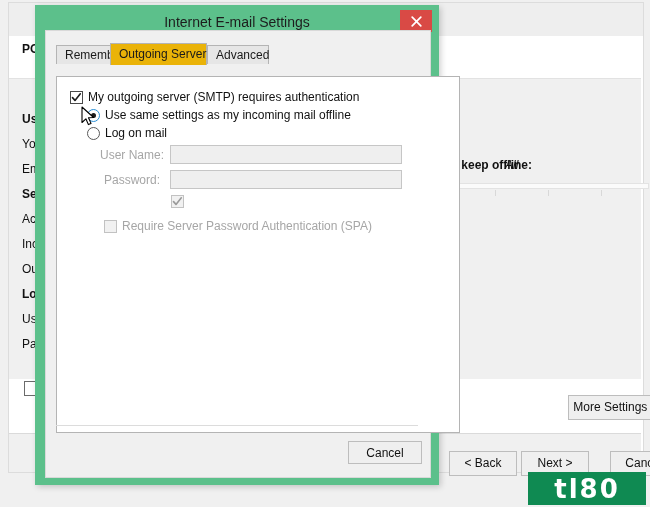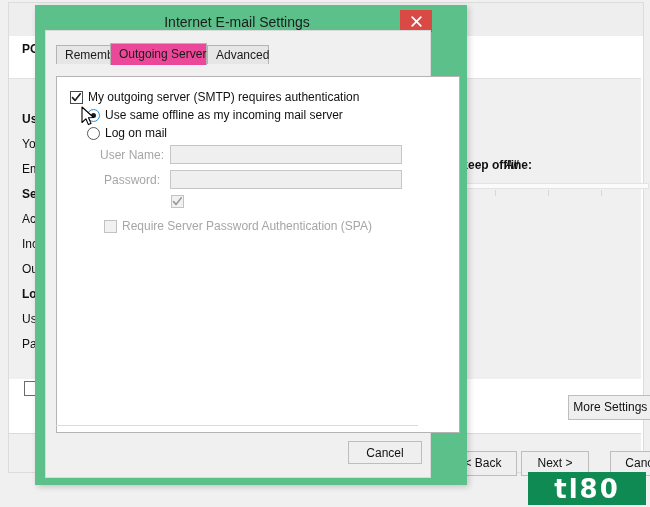--- a/index.html
+++ b/index.html
@@ -148,21 +148,20 @@
   #bg-btn-next  { left: 521px; width: 66px; }
   #bg-btn-cancel{ left: 610px; width: 66px; }
 
   
   #dialog-frame {
     position: absolute;
     left: 35px; top: 5px;
     width: 404px; height: 480px;
     background: #5cc08b;
     box-shadow: 2px 2px 6px rgba(0,0,0,0.18);
-    padding-left: 28px;
   }
   #dialog {
     position: absolute;
     left: 10px; top: 25px;
     width: 384px; height: 446px;
     background: #f0f0f0;
     border: 1px solid #d9d9d9;
   }
   #dialog-titlebar {
     position: absolute;
@@ -206,21 +205,21 @@
     background: #e6e6e6;
     border: 1px solid #b4b4b4;
     border-bottom: none;
     white-space: nowrap;
     box-sizing: border-box;
   }
   .tab.active {
     top: 0;
     height: 22px;
     line-height: 21px;
-    background: #ec4899;
+    background: #eab308;
     border-color: #b4b4b4;
     z-index: 3;
   }
   #tab-general   { left: 0px;   width: 55px; }
   #tab-outgoing  { left: 54px;  width: 97px; }
   #tab-advanced  { left: 151px; width: 62px; }
 
   #tab-panel {
     position: absolute;
     left: 10px; top: 45px;
@@ -393,21 +392,21 @@
     <div id="tab-panel">
 
       <div class="cb" style="left:13px; top:14px;">
         <svg width="11" height="11" viewBox="0 0 11 11" aria-hidden="true">
           <path d="M1.5 5.6 L4 8.4 L9.3 1.8" stroke="#1b1b1b" stroke-width="1.6" fill="none" stroke-linecap="round" stroke-linejoin="round"></path>
         </svg>
       </div>
       <div class="lbl" style="left:31px; top:13px;">My outgoing server (SMTP) requires authentication</div>
 
       <div class="rb checked" style="left:30px; top:32px;"></div>
-      <div class="lbl" style="left:48px; top:31px;">Use same offline as my incoming mail server</div>
+      <div class="lbl" style="left:48px; top:31px;">Use same settings as my incoming mail offline</div>
 
       <div class="rb" style="left:30px; top:50px;"></div>
       <div class="lbl" style="left:48px; top:49px;">Log on mail</div>
 
       <div class="lbl dim" style="left:43px; top:71px;">User Name:</div>
       <div class="field" style="left:113px; top:68px; width:232px;"></div>
 
       <div class="lbl dim" style="left:47px; top:96px;">Password:</div>
       <div class="field" style="left:113px; top:93px; width:232px;"></div>
 

